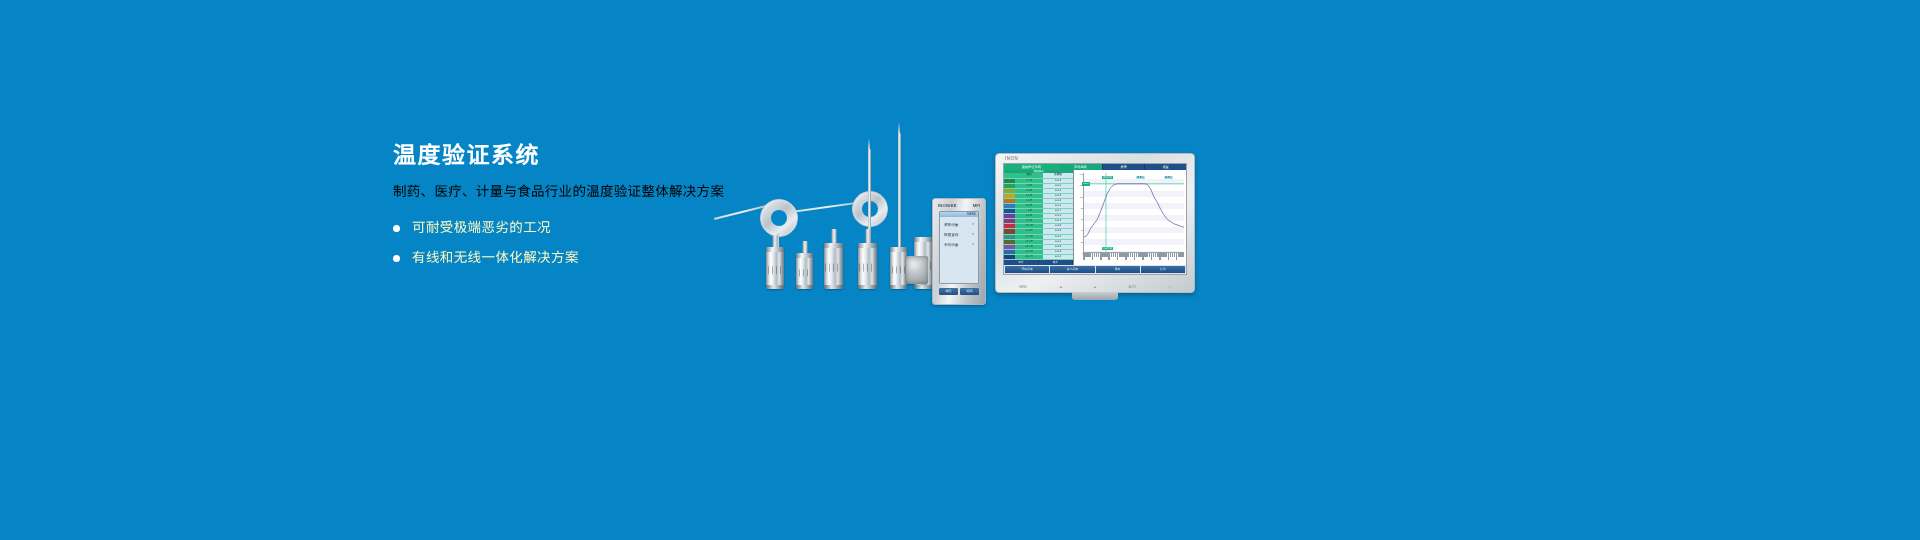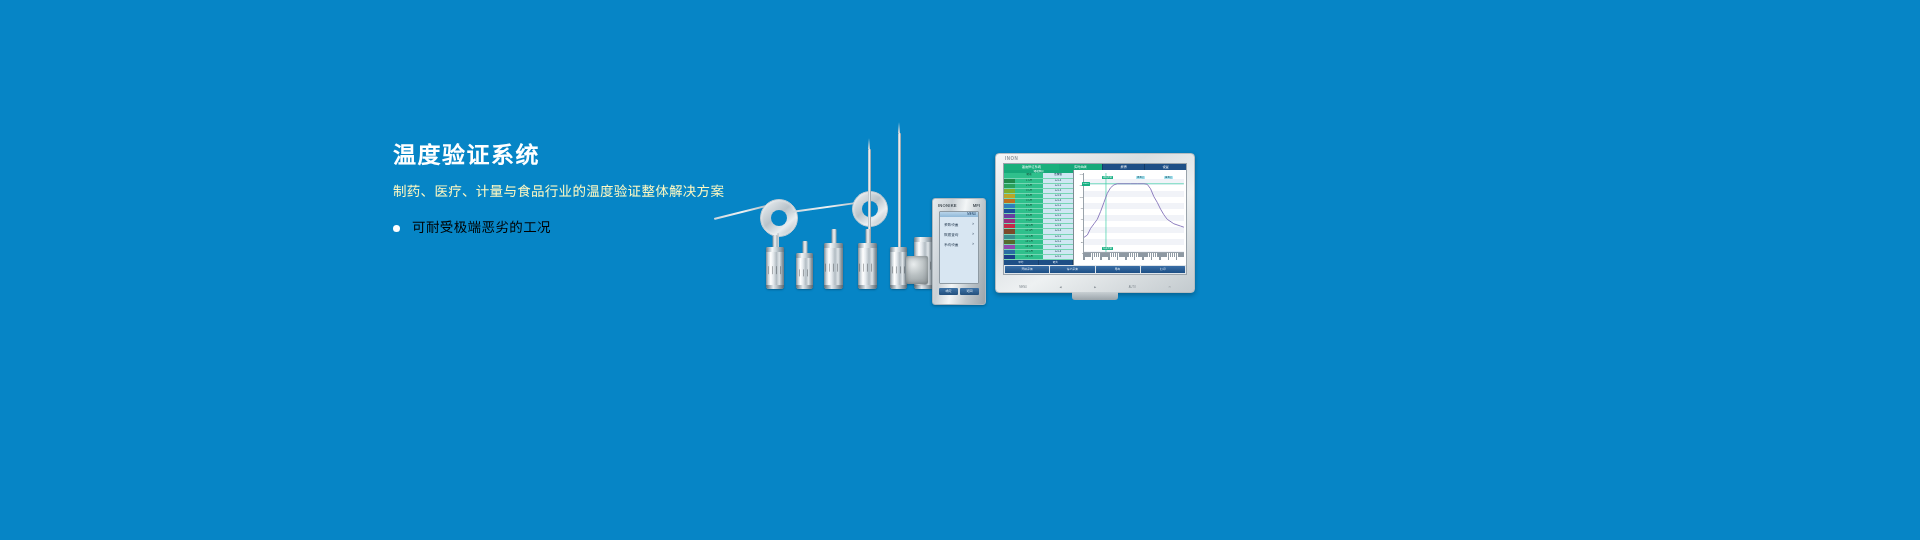--- a/index.html
+++ b/index.html
@@ -33,42 +33,42 @@
   #page-title {
     font-size: 23px;
     font-weight: bold;
     color: #ffffff;
     letter-spacing: 1.5px;
     line-height: 28px;
     margin: 0 0 14px 0;
   }
   #subtitle {
     font-size: 13.5px;
-    color: #fef9c3;
+    color: #000000;
     letter-spacing: 0.3px;
     line-height: 18px;
     margin: 0 0 18px 0;
     white-space: nowrap;
   }
   .feature-row {
     display: flex;
     align-items: center;
     margin-bottom: 12px;
   }
   .feature-bullet {
     width: 7px;
     height: 7px;
     border-radius: 50%;
     background: #ffffff;
     flex: 0 0 auto;
     margin-right: 12px;
   }
   .feature-text {
     font-size: 13.5px;
-    color: #000000;
+    color: #fef9c3;
     letter-spacing: 0.4px;
     line-height: 18px;
     white-space: nowrap;
   }
 
   
   #product-group {
     position: absolute;
     left: 700px;
     top: 125px;
@@ -478,20 +478,24 @@
 
 <div id="banner">
 
   <div id="text-block">
     <h1 id="page-title">温度验证系统</h1>
     <p id="subtitle">制药、医疗、计量与食品行业的温度验证整体解决方案</p>
 
     <div class="feature-row">
       <span class="feature-bullet"></span>
       <span class="feature-text">可耐受极端恶劣的工况</span>
+    </div>
+    <div class="feature-row">
+      <span class="feature-bullet"></span>
+      <span class="feature-text">有线和无线一体化解决方案</span>
     </div>
   </div>
 
   <div id="product-group">
 
     <div class="lead-line" style="left:14px; top:93px; width:58px; transform:rotate(-14deg); transform-origin:left center;"></div>
     <div class="coil-ring" style="left:60px; top:74px; width:36px; height:36px;">
       <div class="hole" style="left:10px; top:10px; width:16px; height:16px;"></div>
     </div>
     <div class="lead-line" style="left:92px; top:86px; width:72px; transform:rotate(-8deg); transform-origin:left center;"></div>

